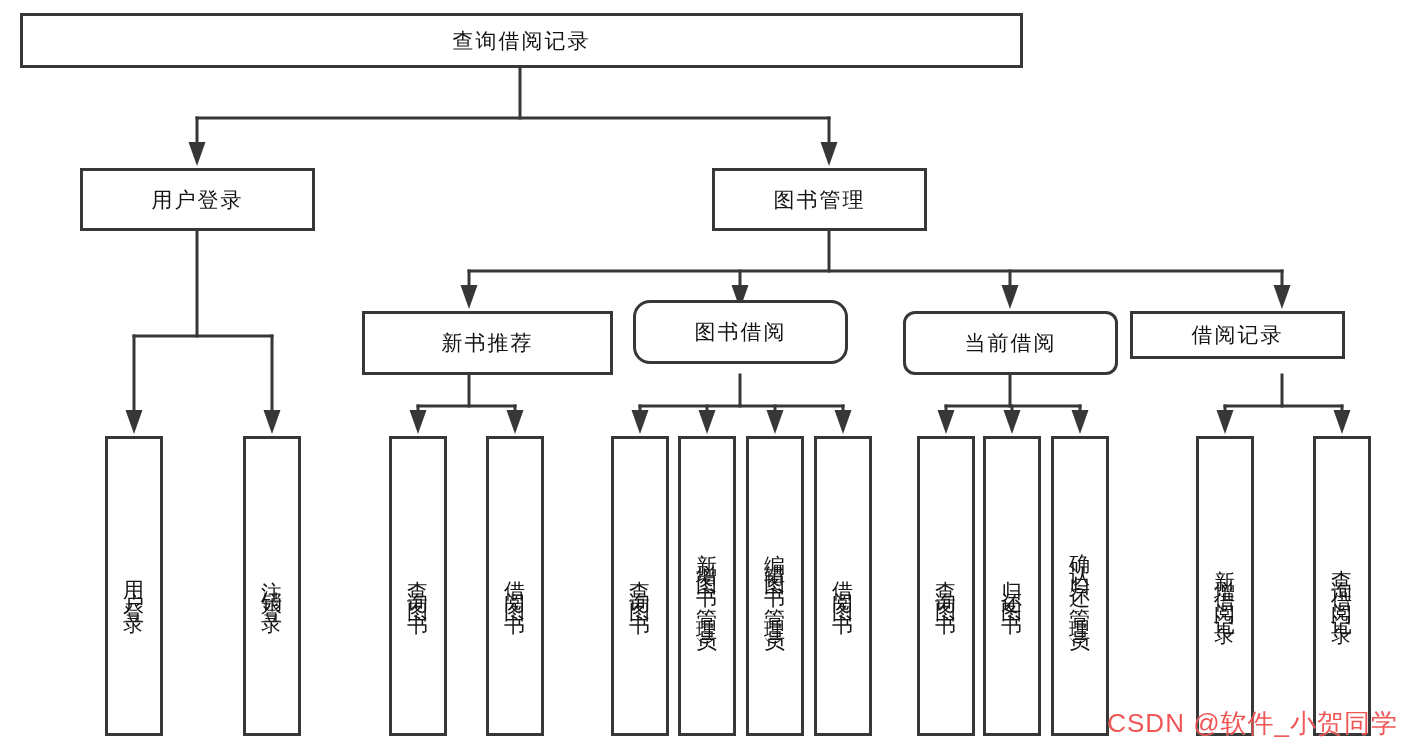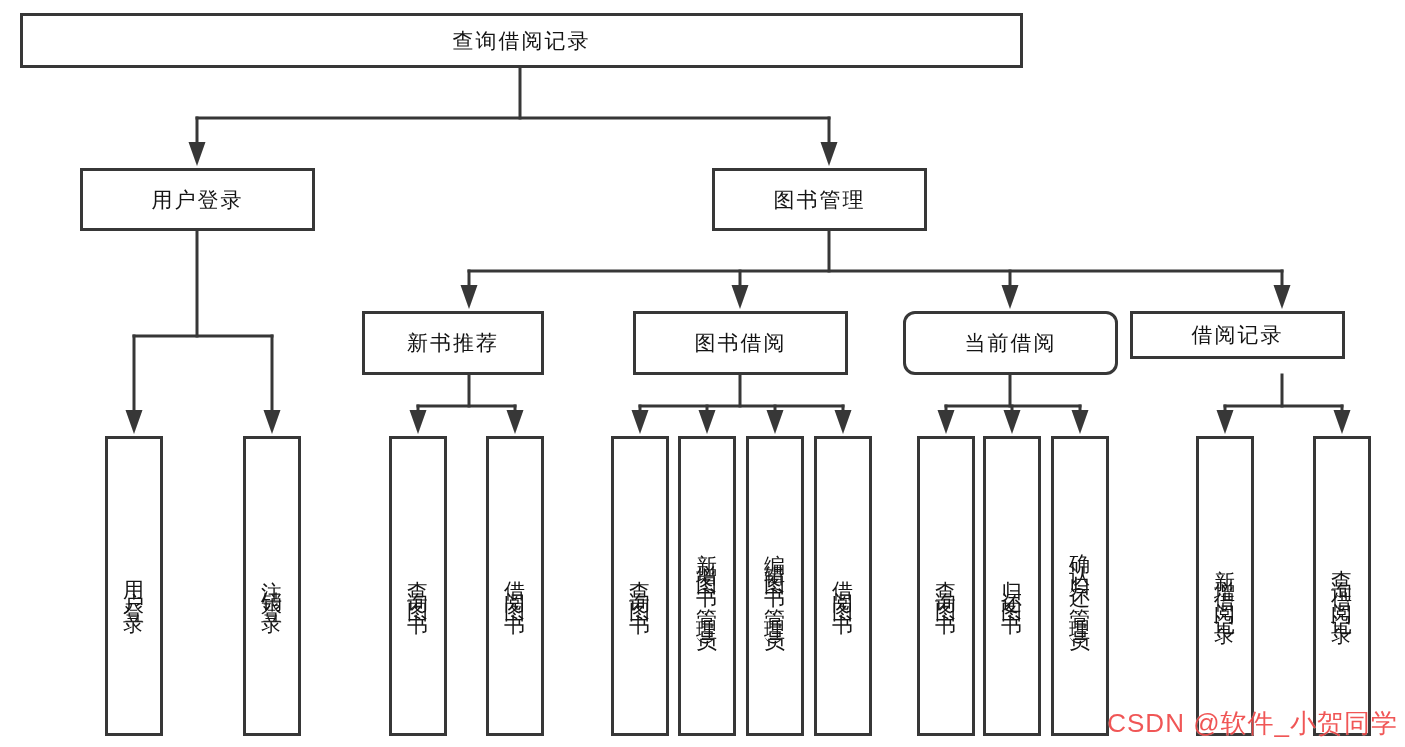--- a/index.html
+++ b/index.html
@@ -116,24 +116,24 @@
     <span>查询借阅记录</span>
   </div>
 
   <div class="node hnode" style="left:80px; top:168px; width:235px; height:63px;">
     <span>用户登录</span>
   </div>
   <div class="node hnode" style="left:712px; top:168px; width:215px; height:63px;">
     <span>图书管理</span>
   </div>
 
-  <div class="node hnode" style="left:362px; top:311px; width:182px; height:64px;">
+  <div class="node hnode" style="left:362px; top:311px; width:251px; height:64px;">
     <span>新书推荐</span>
   </div>
-  <div class="node hnode" style="left:633px; top:311px; width:215px; height:64px;">
+  <div class="node hnode" style="left:633px; top:300px; width:215px; height:64px;border-radius:17px;">
     <span>图书借阅</span>
   </div>
   <div class="node hnode" style="left:903px; top:311px; width:215px; height:64px;border-radius:12px;">
     <span>当前借阅</span>
   </div>
   <div class="node hnode" style="left:1130px; top:311px; width:215px; height:48px;">
     <span>借阅记录</span>
   </div>
 
   <div class="node vnode" style="left:105px; top:436px; width:58px; height:300px;">

